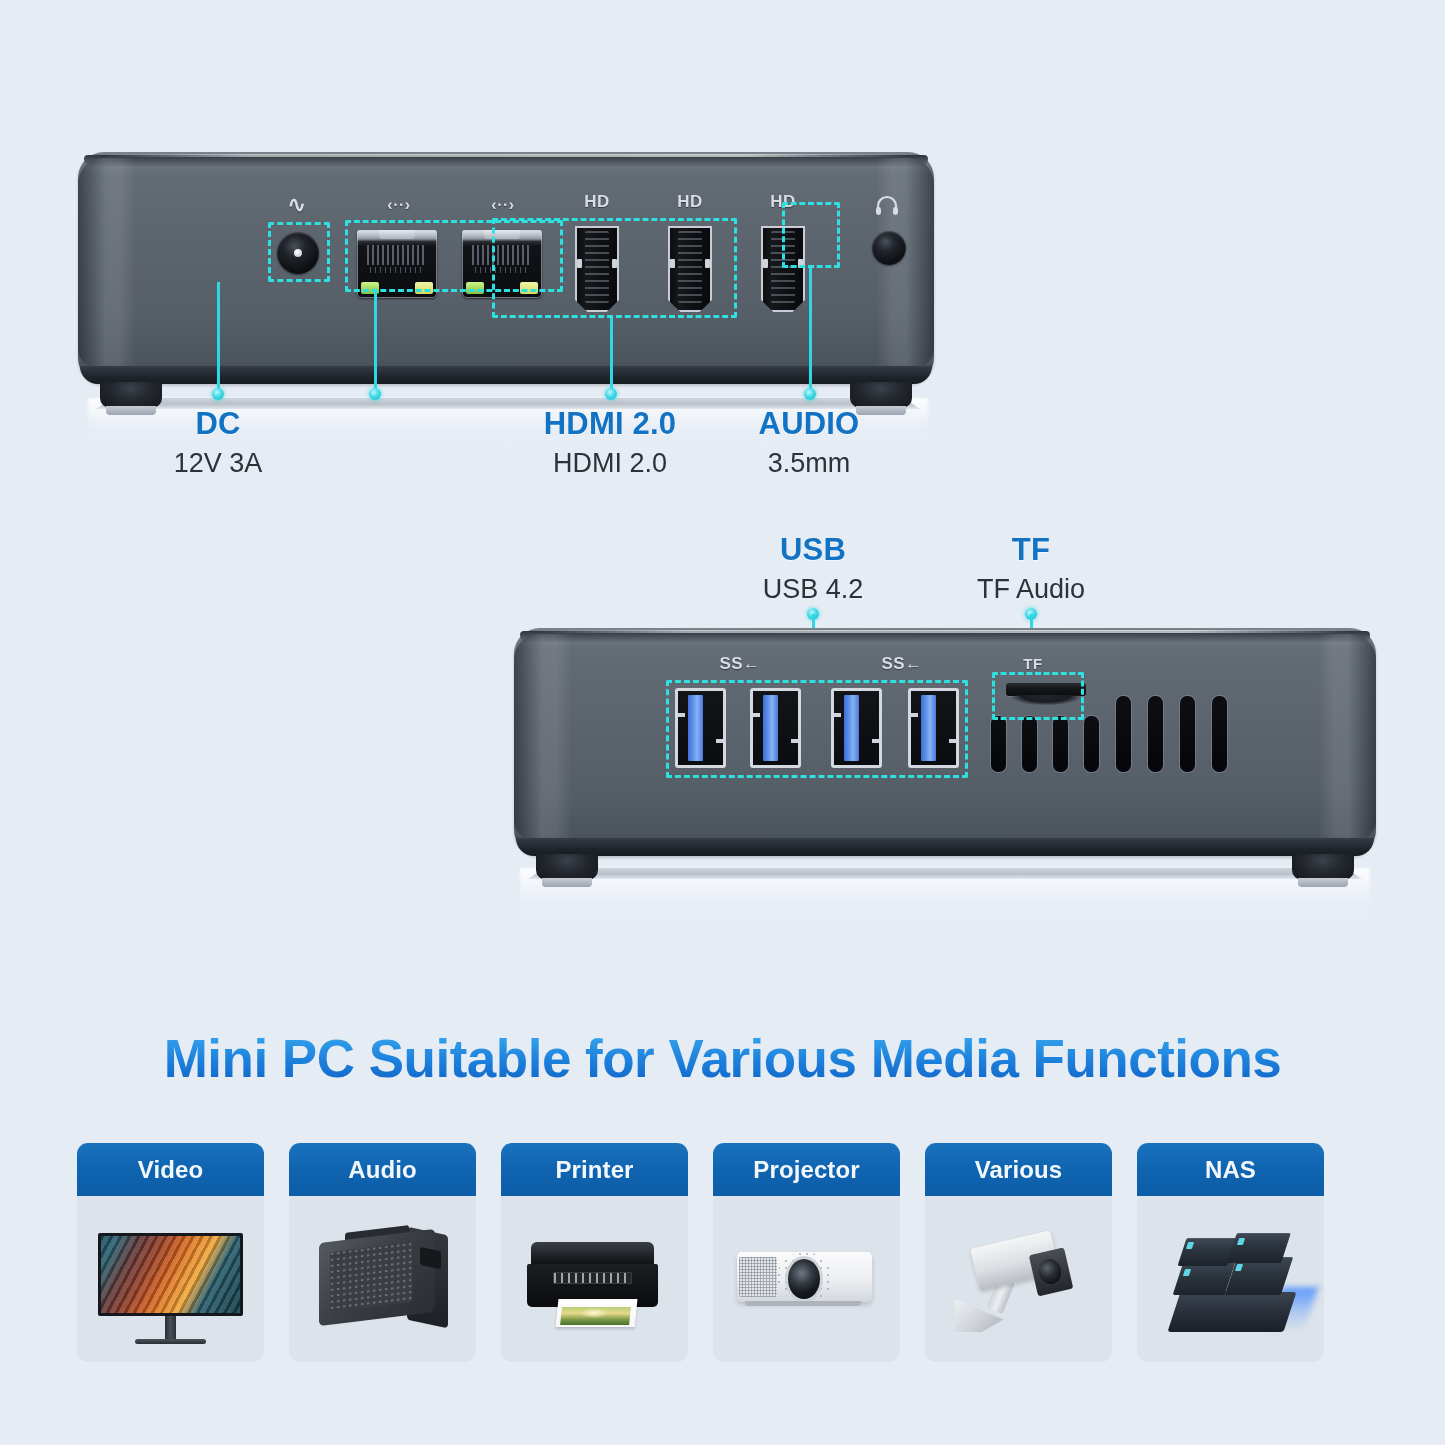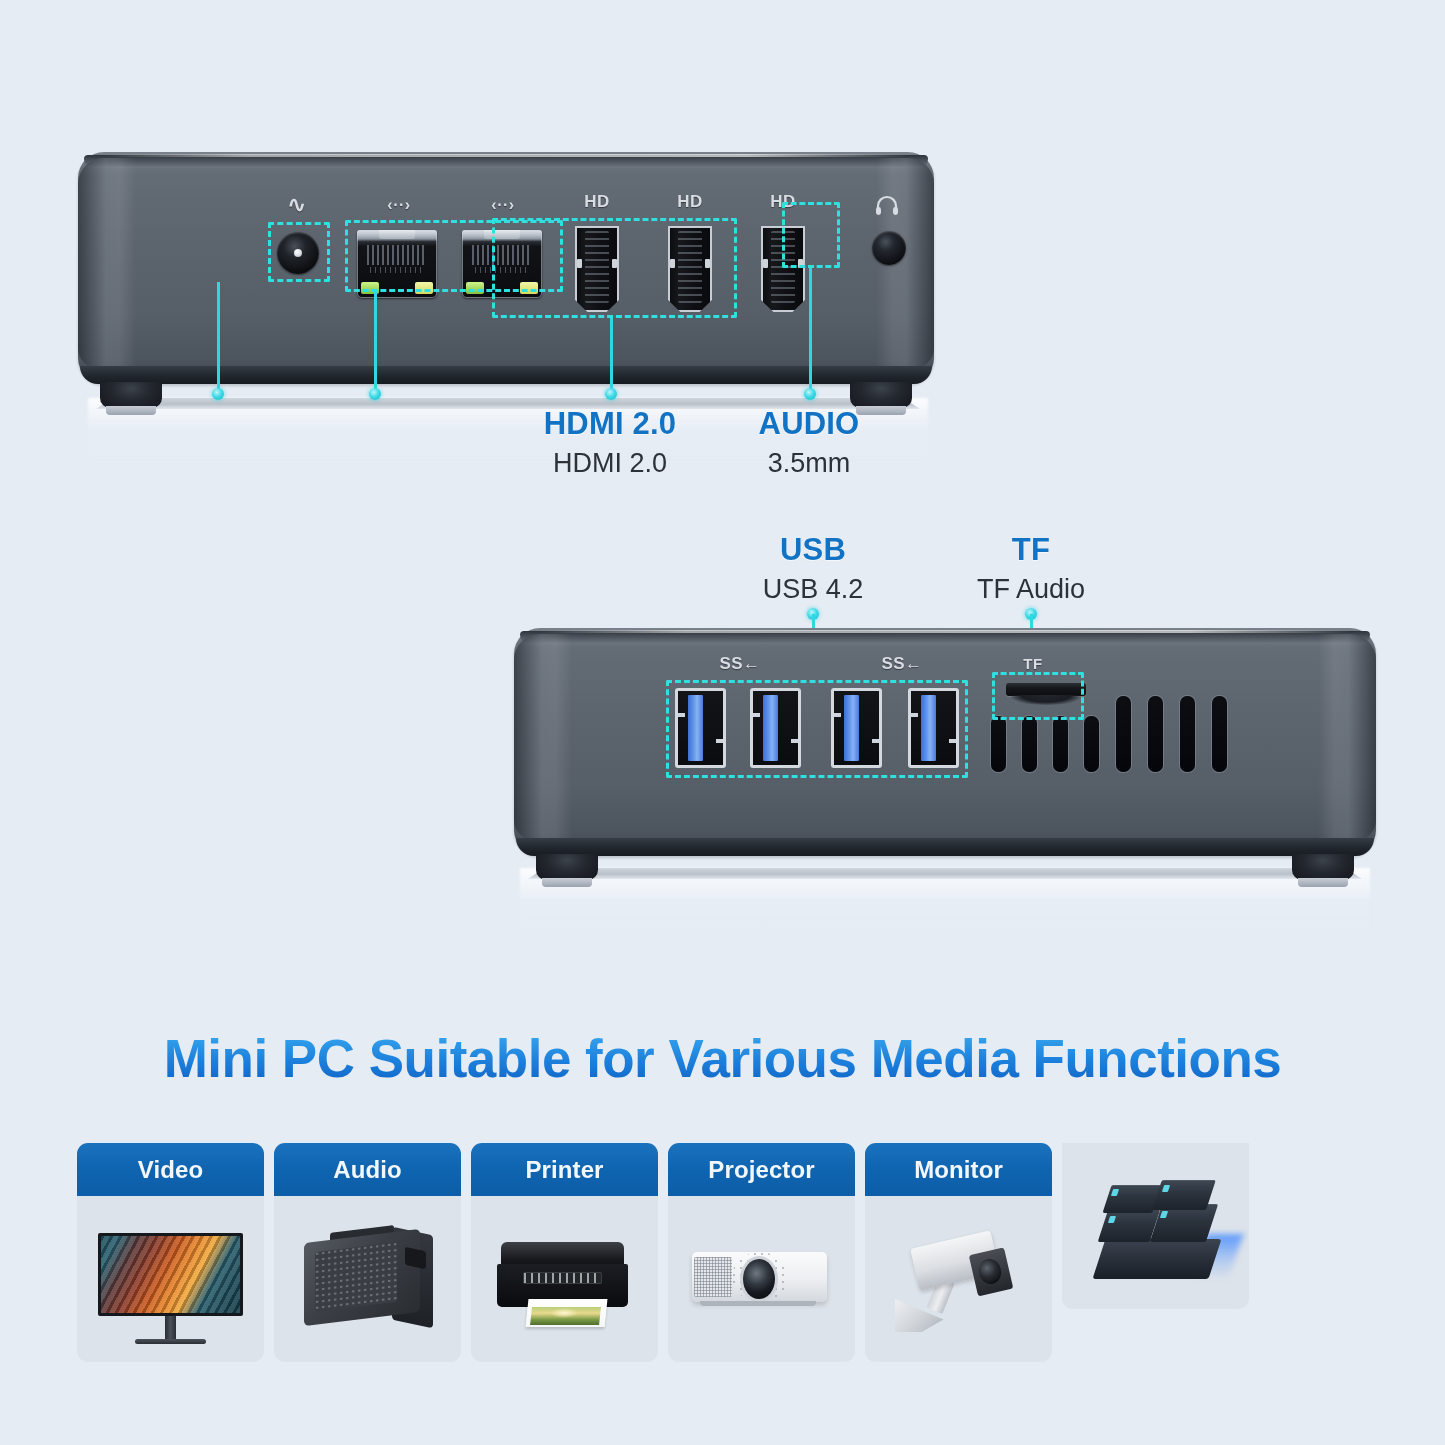--- a/index.html
+++ b/index.html
@@ -259,21 +259,21 @@
     background-clip: text;
     color: transparent;
     -webkit-text-fill-color: transparent;
     white-space: nowrap;
   }
 
   
   .cards {
     position: absolute;
     display: flex;
-    gap: 10px;
+    gap: 25px;
   }
   .card {
     width: 187px;
     display: flex;
     flex-direction: column;
   }
   .card-head {
     height: 53px;
     background: linear-gradient(180deg,#1a72bd 0%, #0f64b0 50%, #0d5da7 100%);
     border-radius: 11px 11px 0 0;
@@ -535,20 +535,24 @@
 
   <div class="lead-line" style="left:374px; top:292px; height:102px;"></div>
   <div class="lead-dot" style="left:369px; top:388px;"></div>
 
   <div class="lead-line" style="left:610px; top:318px; height:76px;"></div>
   <div class="lead-dot" style="left:605px; top:388px;"></div>
 
   <div class="lead-line" style="left:809px; top:268px; height:126px;"></div>
   <div class="lead-dot" style="left:804px; top:388px;"></div>
 
+  <div class="callout" style="left:117px; top:408px; width:202px;">
+    <span class="main">DC</span>
+    <span class="sub">12V 3A</span>
+  </div>
   <div class="callout" style="left:509px; top:408px; width:202px;">
     <span class="main">HDMI 2.0</span>
     <span class="sub">HDMI 2.0</span>
   </div>
   <div class="callout" style="left:708px; top:408px; width:202px;">
     <span class="main">AUDIO</span>
     <span class="sub">3.5mm</span>
   </div>
 </div>
 
@@ -678,33 +682,34 @@
         <div class="proj-body"></div>
         <div class="proj-mesh"></div>
         <div class="proj-dots"></div>
         <div class="proj-lens"></div>
         <div class="proj-foot"></div>
       </div>
     </div>
   </div>
 
   <div class="card">
-    <div class="card-head">Monitor</div>
+    <div class="card-head">Various</div>
     <div class="card-body">
       <div class="art">
         <div class="cam-mount"></div>
         <div class="cam-arm"></div>
         <div class="cam-body"></div>
         <div class="cam-front"></div>
         <div class="cam-lens"></div>
       </div>
     </div>
   </div>
 
   <div class="card">
+    <div class="card-head">NAS</div>
     <div class="card-body">
       <div class="art">
         <div class="nas-glow"></div>
         <div class="nas-base"></div>
         <div class="nas-unit nas-a"></div>
         <div class="nas-unit nas-b"></div>
         <div class="nas-unit nas-c"></div>
         <div class="nas-unit nas-d"></div>
         <div class="nas-tab" style="left:25%; top:44%;"></div>
         <div class="nas-tab" style="left:53%; top:41%;"></div>

